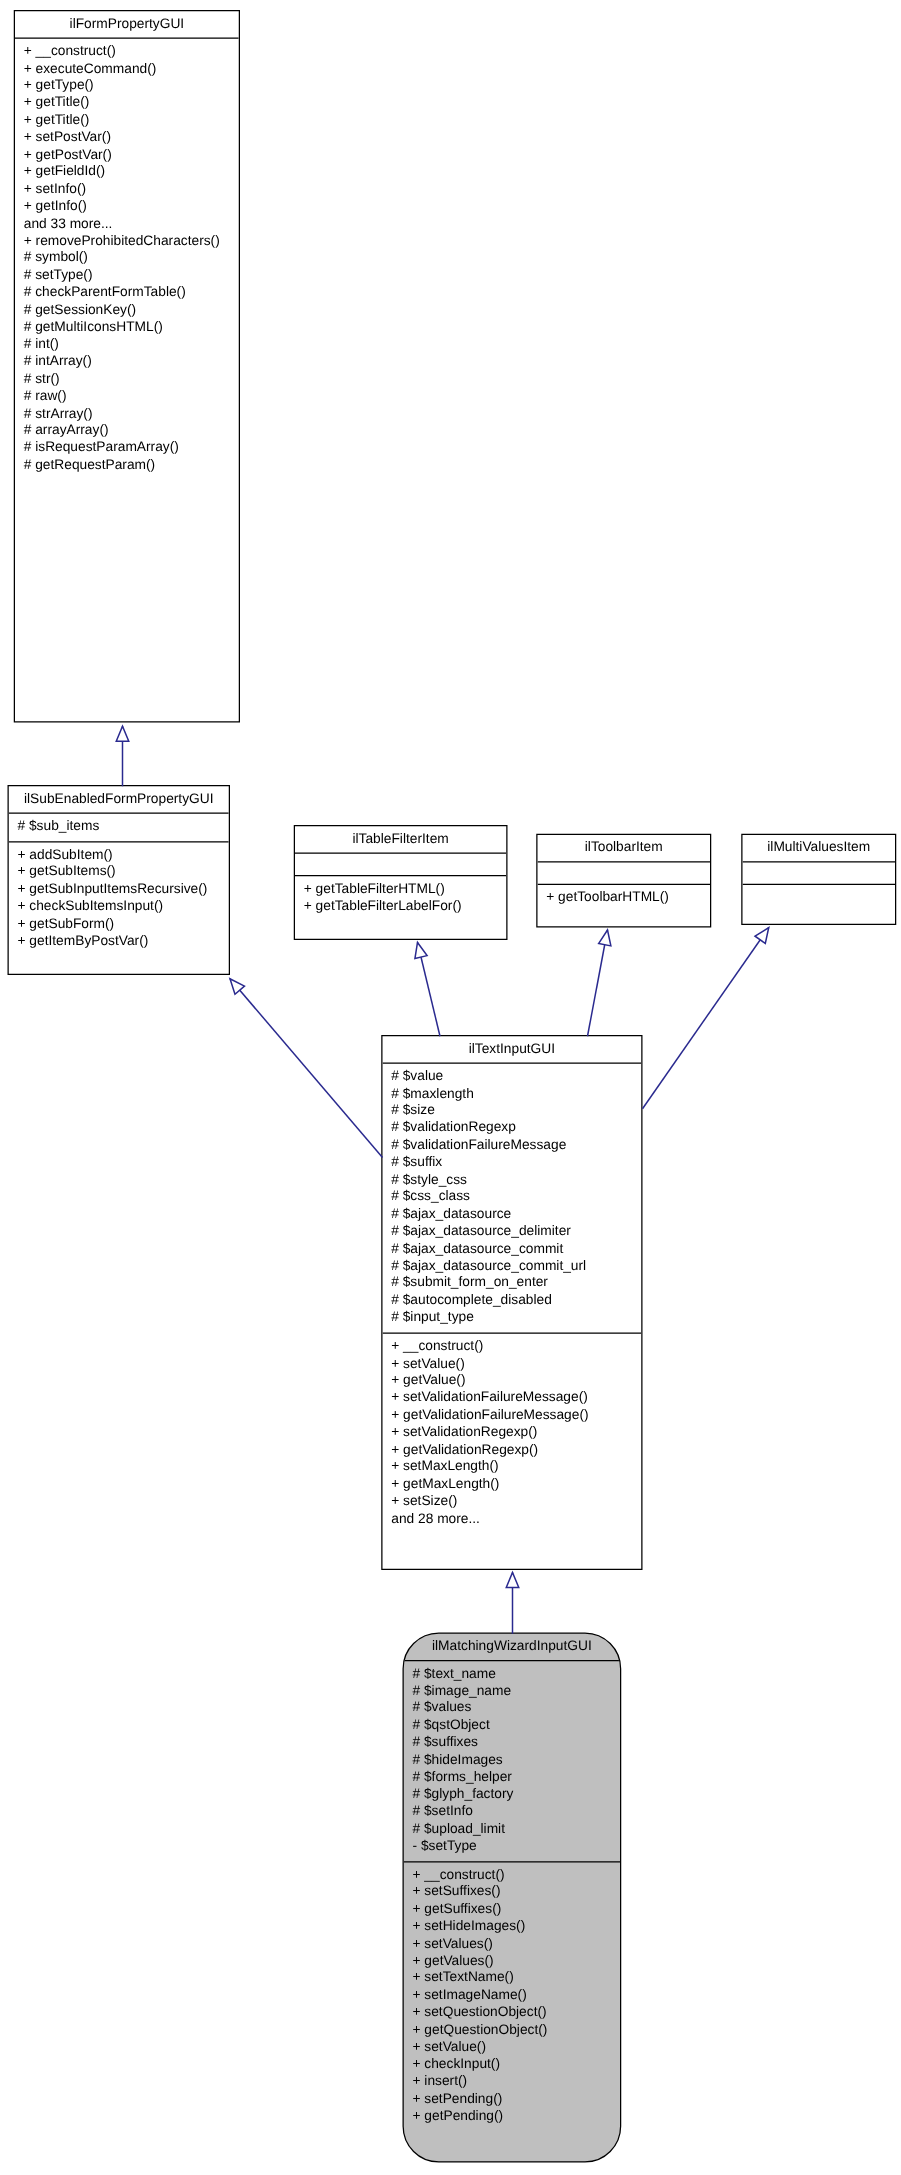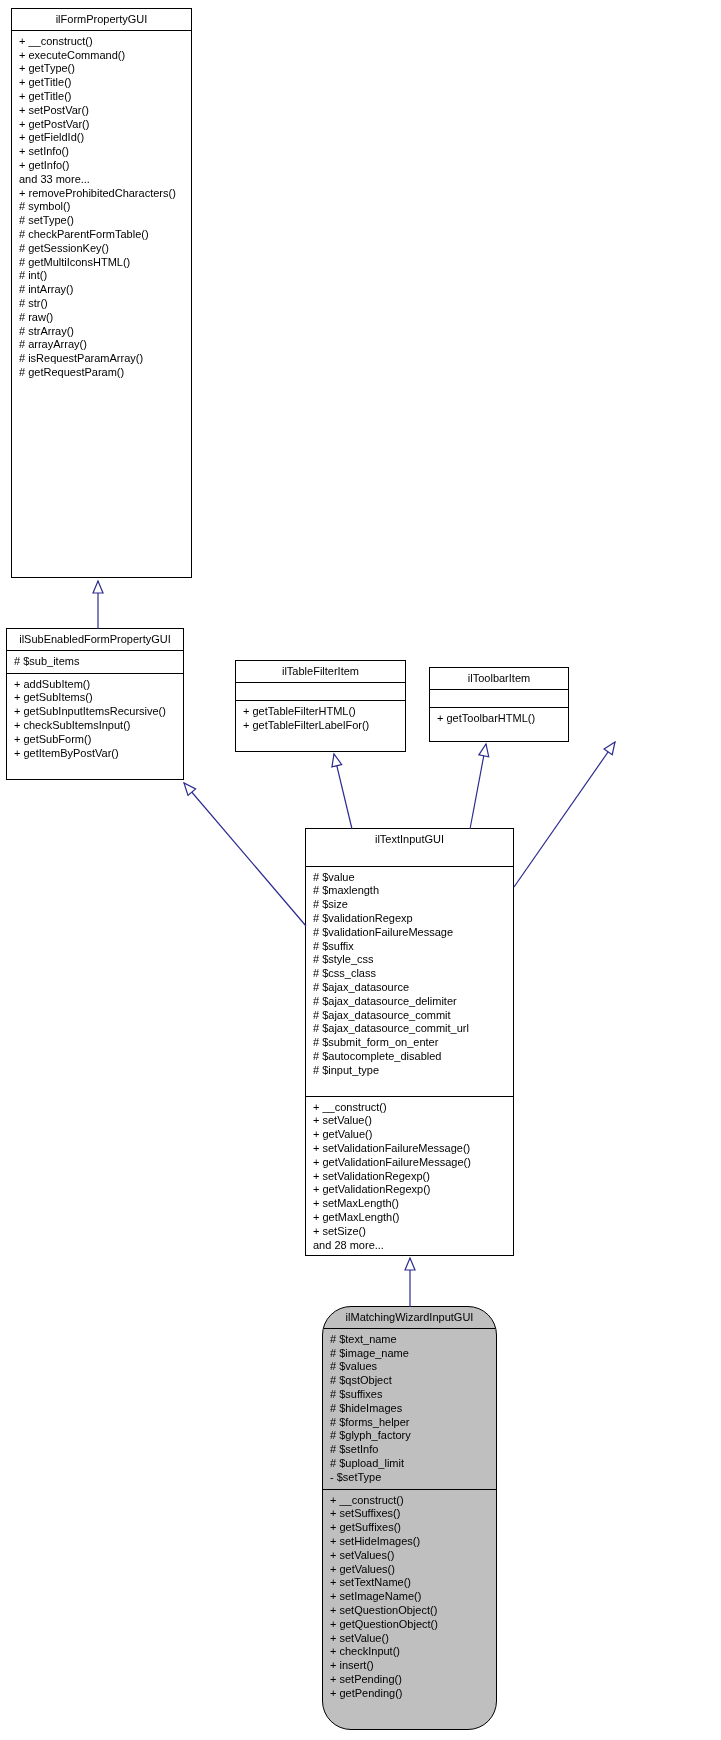--- a/index.html
+++ b/index.html
@@ -52,21 +52,21 @@
     padding-left: 4px;
     white-space: nowrap;
     overflow: hidden;
   }
   
   #box-ilFormPropertyGUI            { left: 11px;  top: 8px;    width: 181px; height: 570px; }
   #box-ilSubEnabledFormPropertyGUI  { left: 6px;   top: 628px;  width: 178px; height: 152px; }
   #box-ilTableFilterItem            { left: 235px; top: 660px;  width: 171px; height: 92px;  }
   #box-ilToolbarItem                { left: 429px; top: 667px;  width: 140px; height: 75px;  }
   #box-ilMultiValuesItem            { left: 593px; top: 667px;  width: 124px; height: 73px;  }
-  #box-ilTextInputGUI               { left: 305px; top: 828px;  width: 209px; height: 428px; gap: 16px; }
+  #box-ilTextInputGUI               { left: 305px; top: 828px;  width: 209px; height: 428px; }
   #box-ilMatchingWizardInputGUI     { left: 322px; top: 1306px; width: 175px; height: 424px; }
   #arrow-layer {
     position: absolute;
     left: 0; top: 0;
     width: 721px; height: 1740px;
     pointer-events: none;
   }
   .arrow-line {
     stroke: var(--arrow-color);
     stroke-width: 1.2;
@@ -139,20 +139,25 @@
   </div>
 
   <div class="class-box" id="box-ilToolbarItem">
     <div class="class-title">ilToolbarItem</div>
     <div class="compartment"></div>
     <div class="compartment grow">
         <div class="member-row">+ getToolbarHTML()</div>
       </div>
   </div>
 
+  <div class="class-box" id="box-ilMultiValuesItem">
+    <div class="class-title">ilMultiValuesItem</div>
+    <div class="compartment"></div>
+    <div class="compartment grow"></div>
+  </div>
 
   <div class="class-box" id="box-ilTextInputGUI">
     <div class="class-title">ilTextInputGUI</div>
     <div class="compartment">
         <div class="member-row"># $value</div>
         <div class="member-row"># $maxlength</div>
         <div class="member-row"># $size</div>
         <div class="member-row"># $validationRegexp</div>
         <div class="member-row"># $validationFailureMessage</div>
         <div class="member-row"># $suffix</div>

